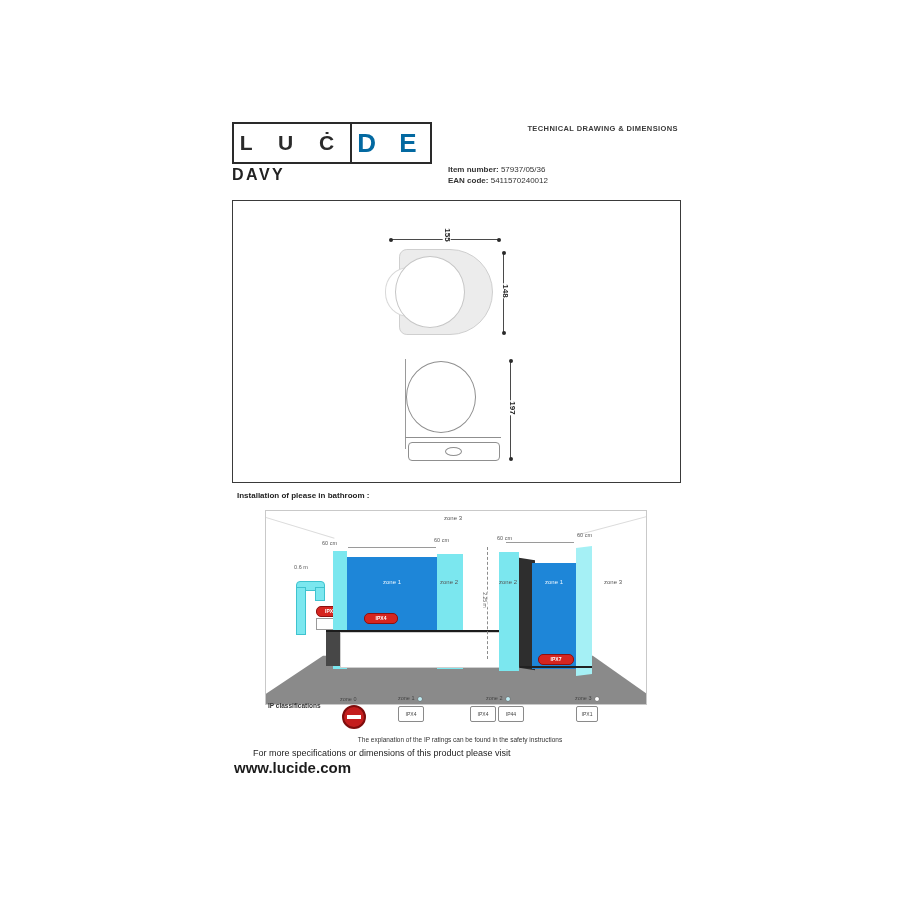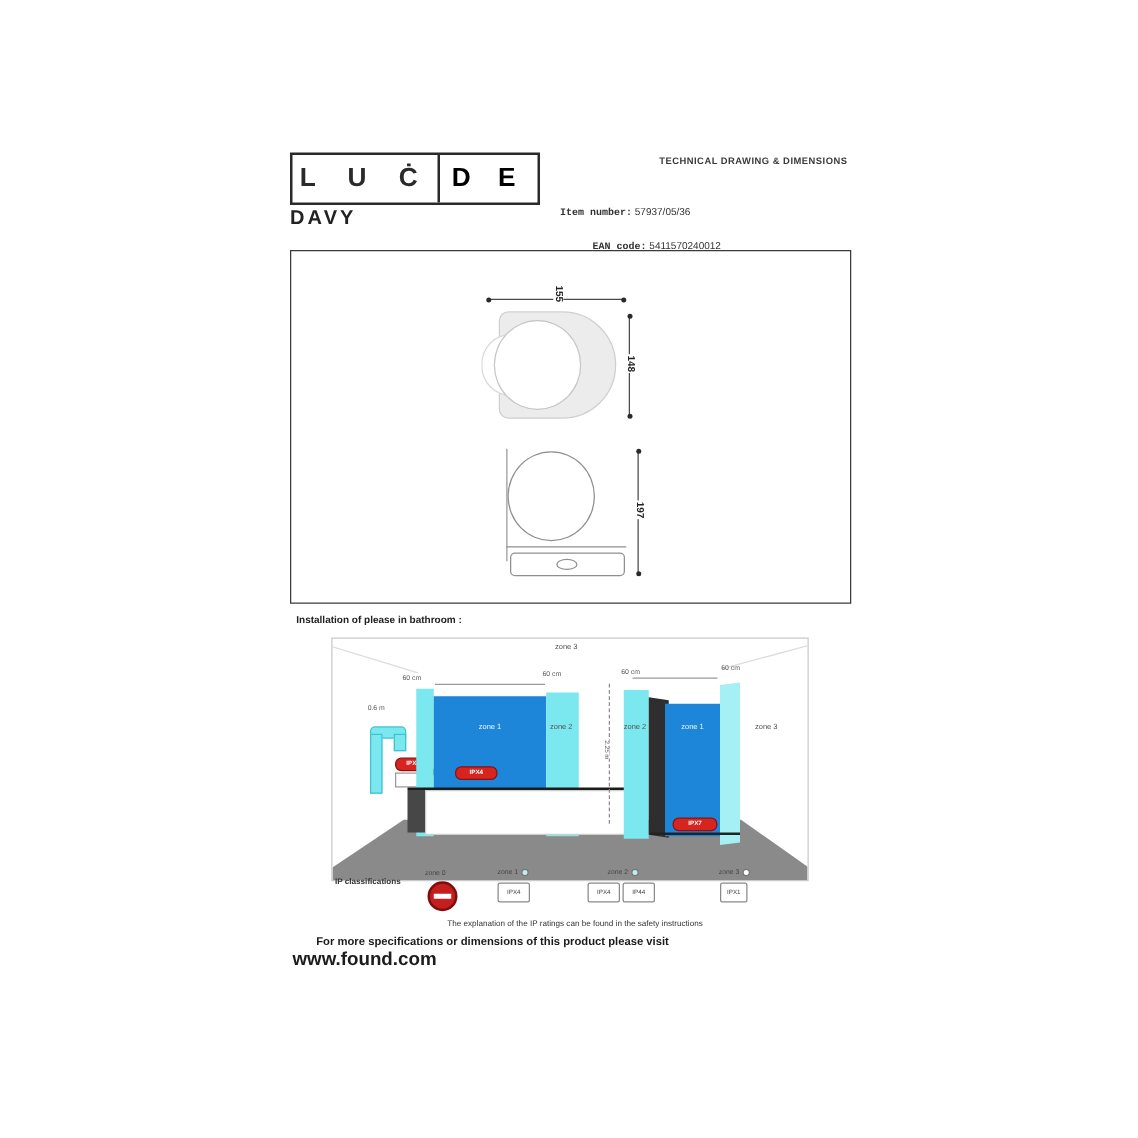--- a/index.html
+++ b/index.html
@@ -4,27 +4,27 @@
 <style>
   html,body{margin:0;padding:0;background:#fff;}
   #page{position:relative;width:910px;height:910px;background:#ffffff;overflow:hidden;
         font-family:"Liberation Sans",sans-serif;color:#222;}
 
   
   .logo-box{position:absolute;left:232px;top:122px;width:196px;height:38px;
             border:2px solid #2a2a2a;display:flex;align-items:center;}
   .logo-left{flex:1;text-align:center;font-size:21px;font-weight:bold;letter-spacing:10px;color:#2a2a2a;}
   .logo-div{width:2px;height:100%;background:#2a2a2a;}
-  .logo-right{width:78px;text-align:center;font-size:21px;font-weight:bold;letter-spacing:8px;color:#000000;}
+  .logo-right{width:78px;text-align:center;font-size:26px;font-weight:bold;letter-spacing:8px;color:#0369a1;}
   .doc-title{position:absolute;left:420px;top:124px;width:258px;text-align:right;
              font-size:7.5px;font-weight:bold;letter-spacing:.4px;color:#3a3a3a;}
   .product-name{position:absolute;left:232px;top:166px;font-size:16px;font-weight:bold;letter-spacing:2.5px;color:#222;}
   .idline{position:absolute;left:448px;font-size:8px;color:#333;}
-  .idline b{font-weight:bold;font-family:Liberation Mono, monospace;}
-  #item-line{top:165px;} #ean-line{top:192px;margin-left:26px;}
+  .idline b{font-weight:bold;}
+  #item-line{top:165px;} #ean-line{top:176px;}
 
   
   .draw-box{position:absolute;left:232px;top:200px;width:447px;height:281px;border:1.5px solid #3a3a3a;background:#fff;}
   .abs{position:absolute;}
   
   .tv-body{left:166px;top:48px;width:92px;height:84px;background:#ececec;border:1px solid #cfcfcf;
            border-radius:8px 44px 44px 8px;}
   .tv-glass{left:162px;top:55px;width:68px;height:70px;background:#fff;border:1px solid #c6c6c6;border-radius:50%;}
   .tv-arc{left:152px;top:66px;width:26px;height:48px;border:1px solid #d9d9d9;border-right:none;border-radius:24px 0 0 24px;background:#fff;}
   
@@ -63,21 +63,21 @@
   .legend-title{position:absolute;left:268px;top:702px;font-size:6.5px;font-weight:bold;color:#333;}
   .lg-label{position:absolute;font-size:5.5px;color:#444;}
   .lg-icon{display:inline-block;width:4px;height:4px;border:1px solid #777;border-radius:50%;margin-left:2px;vertical-align:middle;background:#bfeef5;}
   .no-circle{position:absolute;width:20px;height:20px;border-radius:50%;background:#c41e1e;border:2px solid #7e0d0d;}
   .no-circle::after{content:"";position:absolute;left:3px;top:8px;width:14px;height:4px;background:#fff;}
   .ip-box{position:absolute;width:24px;height:14px;border:1px solid #8a8a8a;border-radius:2px;background:#fff;
           font-size:5px;color:#444;text-align:center;line-height:14px;}
   .legend-note{position:absolute;left:280px;top:736px;width:360px;text-align:center;font-size:6.5px;color:#333;}
 
   
-  .footer-line{position:absolute;left:234px;top:748px;font-size:9px;font-weight:bold;color:#1c1c1c;padding-left:19px;}
+  .footer-line{position:absolute;left:234px;top:748px;font-size:9px;font-weight:normal;color:#1c1c1c;padding-left:19px;}
   .footer-site{position:absolute;left:234px;top:759px;font-size:15px;font-weight:bold;color:#1c1c1c;}
 </style>
 </head>
 <body>
 
 <div id="page">
 
   <div class="logo-box">
     <div class="logo-left">L U Ċ</div>
     <div class="logo-div"></div>
@@ -172,15 +172,15 @@
   <div class="lg-label" style="left:486px;top:695px;"><span>zone 2</span><span class="lg-icon"></span></div>
   <div class="ip-box" style="left:470px;top:706px;">IPX4</div>
   <div class="ip-box" style="left:498px;top:706px;">IP44</div>
 
   <div class="lg-label" style="left:575px;top:695px;"><span>zone 3</span><span class="lg-icon" style="background:#fff;"></span></div>
   <div class="ip-box" style="left:576px;top:706px;width:20px;">IPX1</div>
 
   <div class="legend-note">The explanation of the IP ratings can be found in the safety instructions</div>
 
   <div class="footer-line">For more specifications or dimensions of this product please visit</div>
-  <div class="footer-site">www.found.com</div>
+  <div class="footer-site">www.lucide.com</div>
 
 </div>
 
 </body></html>

